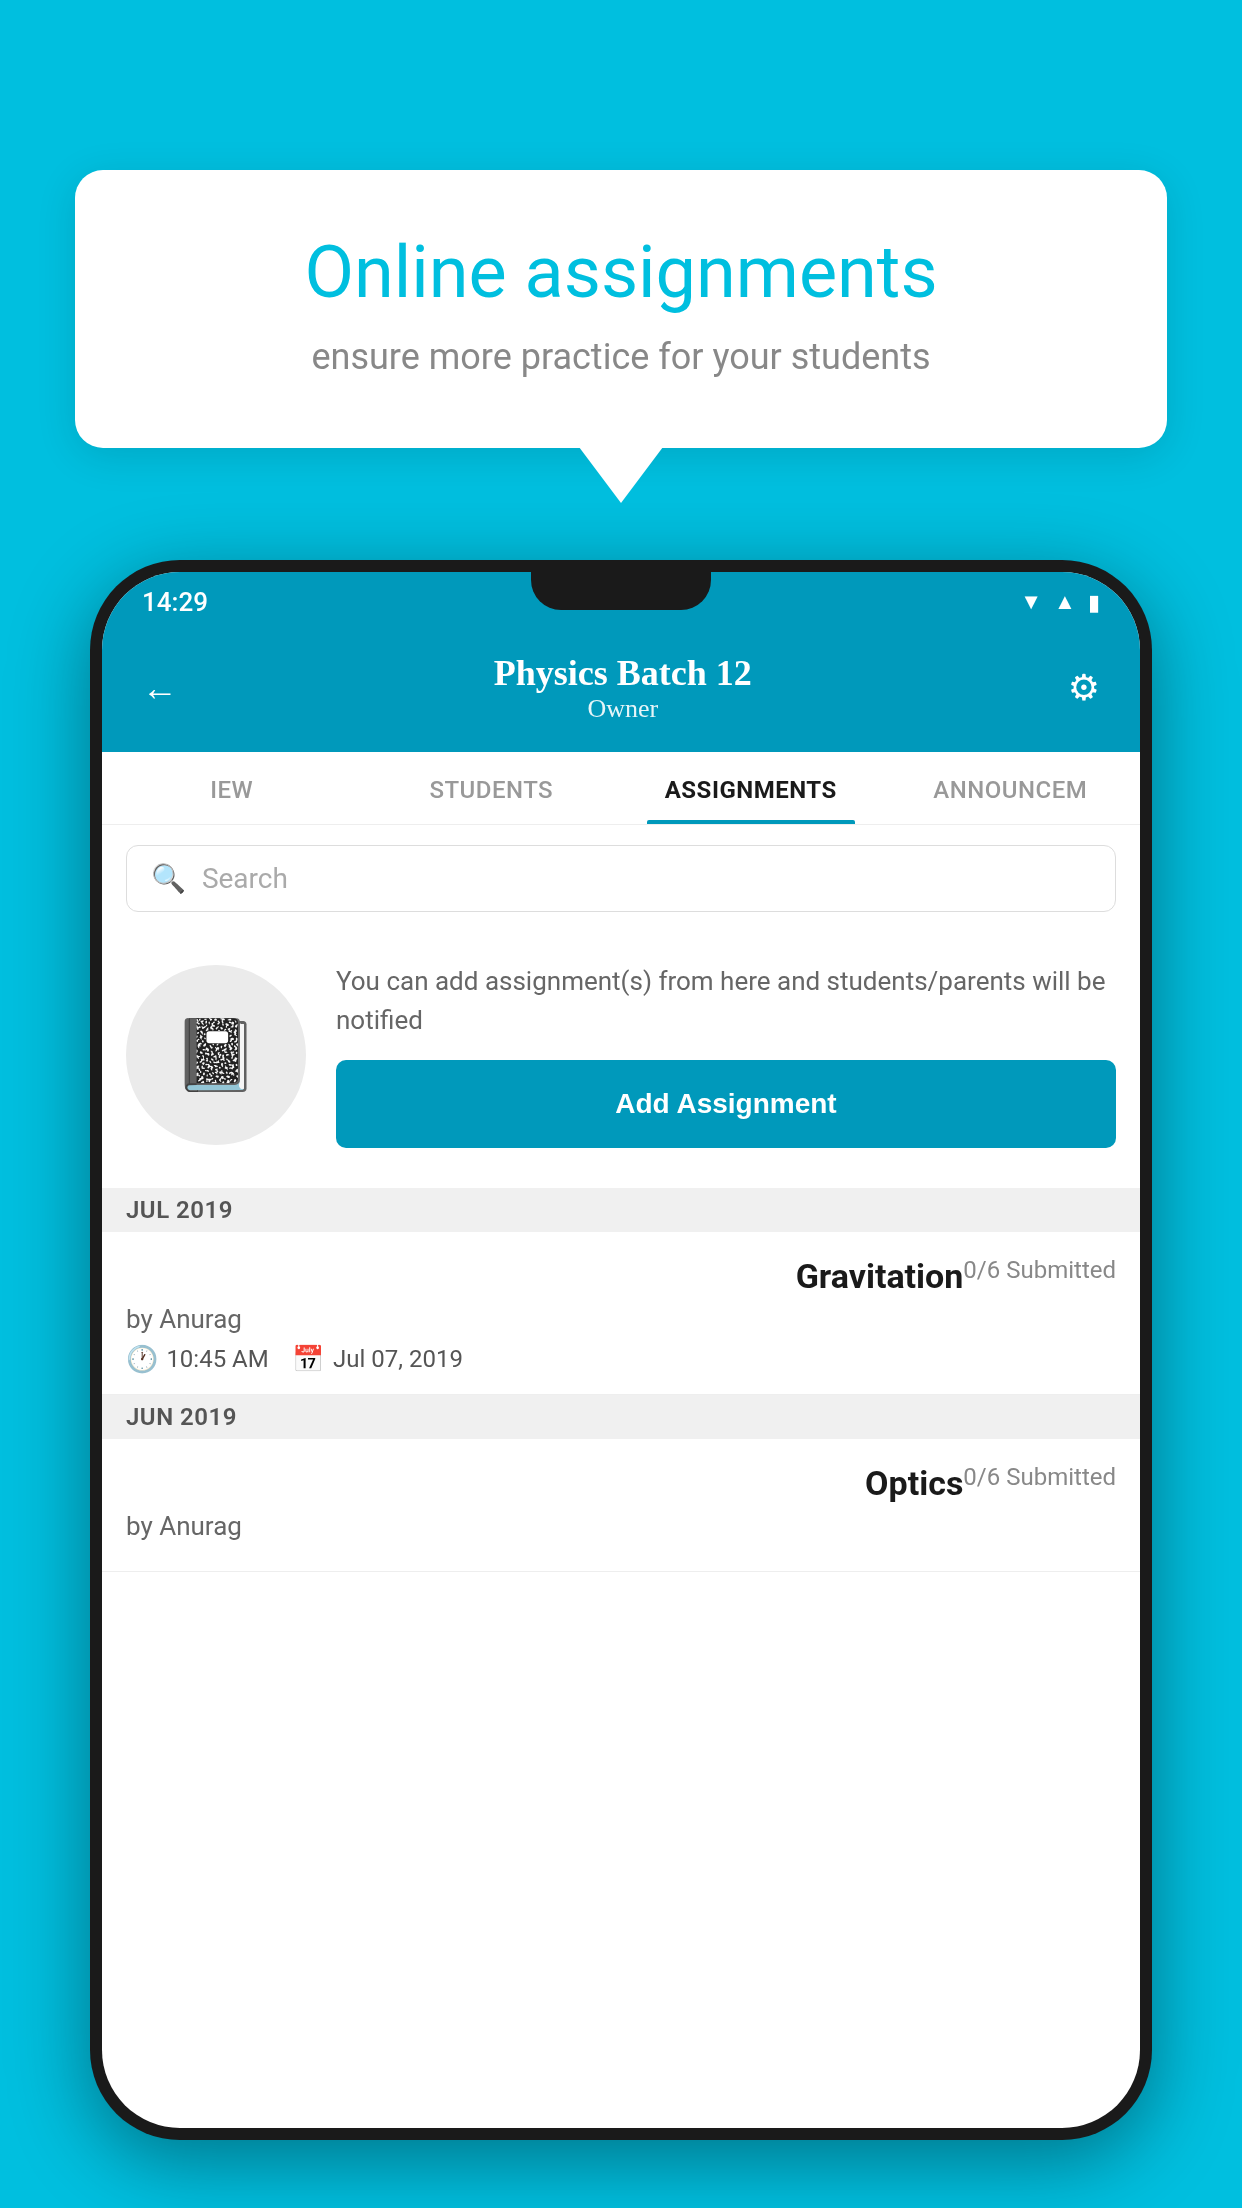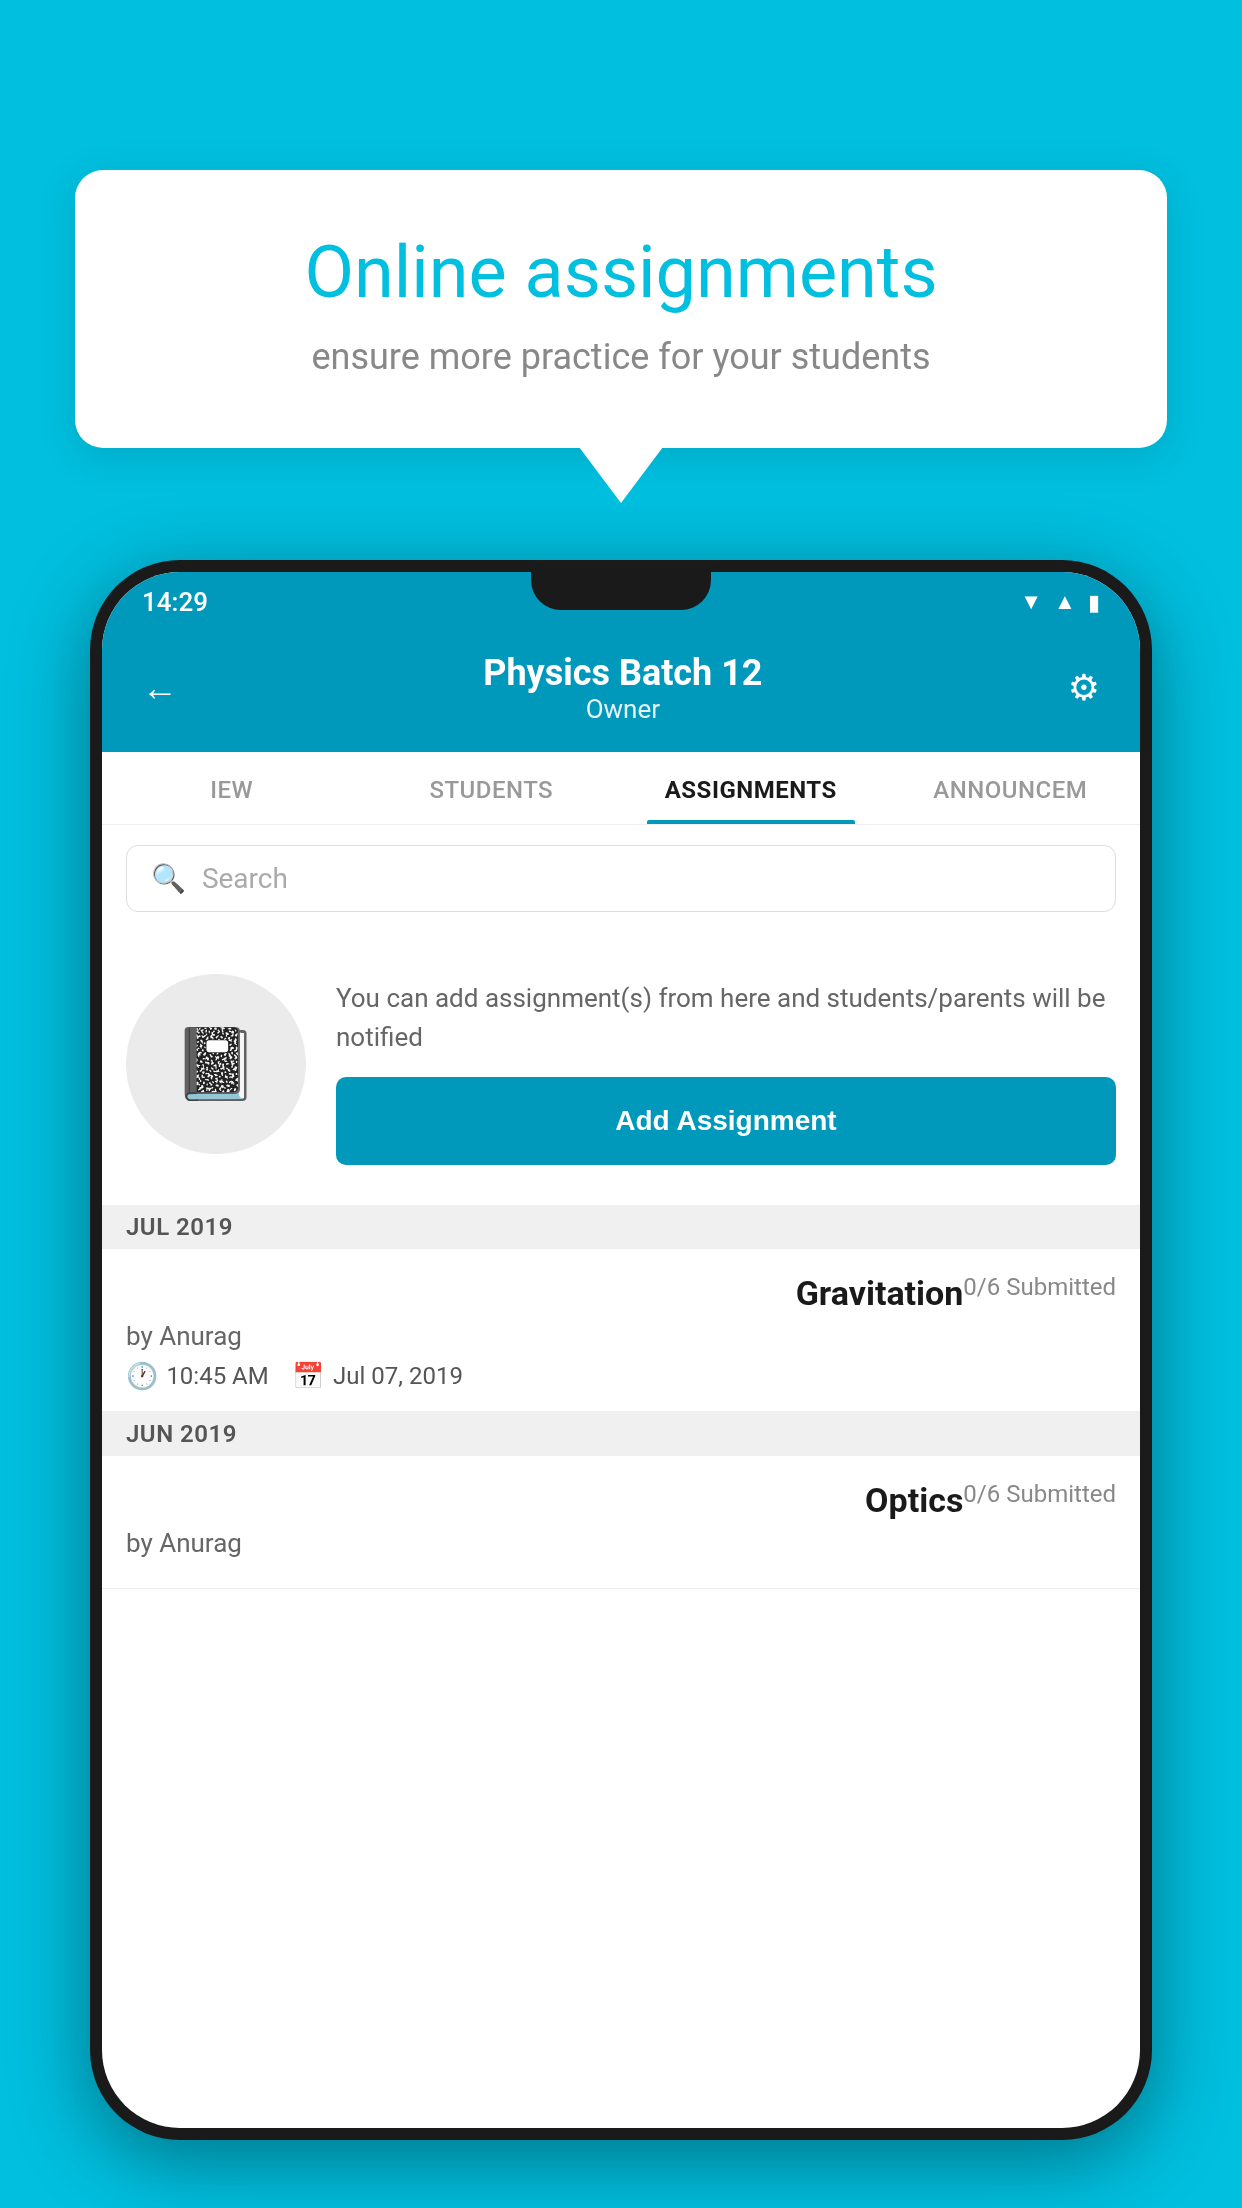--- a/index.html
+++ b/index.html
@@ -120,20 +120,21 @@
 
     .back-btn {
       color: white;
       font-size: 36px;
       cursor: pointer;
     }
 
     .header-center {
       text-align: center;
       flex: 1;
+      font-family: Liberation Serif, serif;
     }
 
     .header-title {
       color: white;
       font-size: 36px;
       font-weight: 700;
     }
 
     .header-subtitle {
       color: rgba(255,255,255,0.9);
@@ -236,21 +237,20 @@
       justify-content: center;
       flex-shrink: 0;
     }
 
     .notebook-icon {
       font-size: 70px;
     }
 
     .promo-text-area {
       flex: 1;
-      margin-top: 17px;
     }
 
     .promo-description {
       font-size: 26px;
       color: #666;
       line-height: 1.5;
       margin-bottom: 20px;
     }
 
     .add-assignment-btn {

